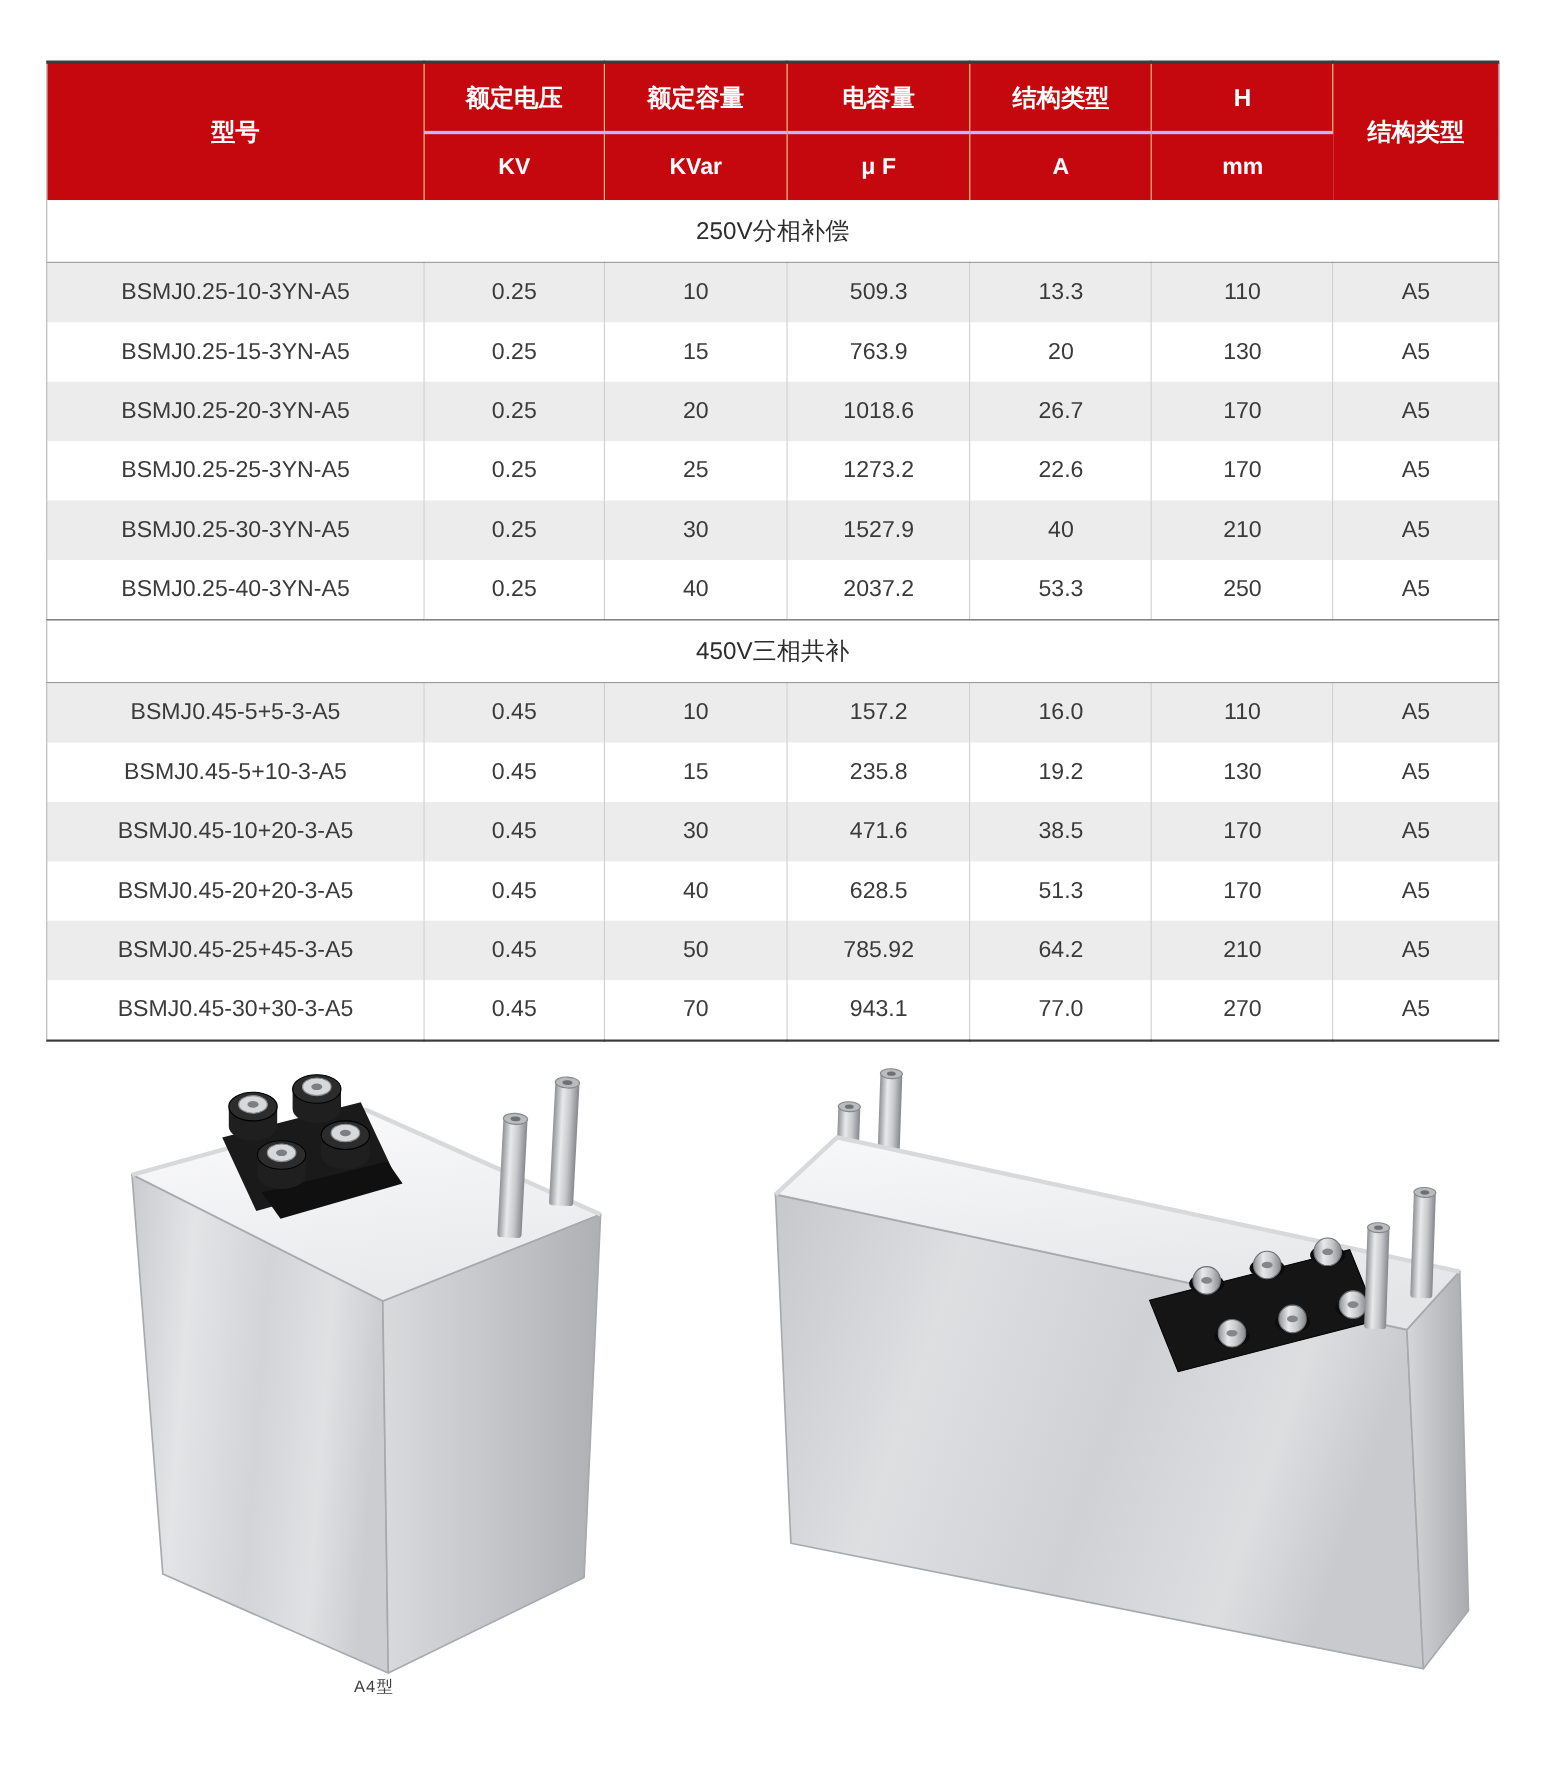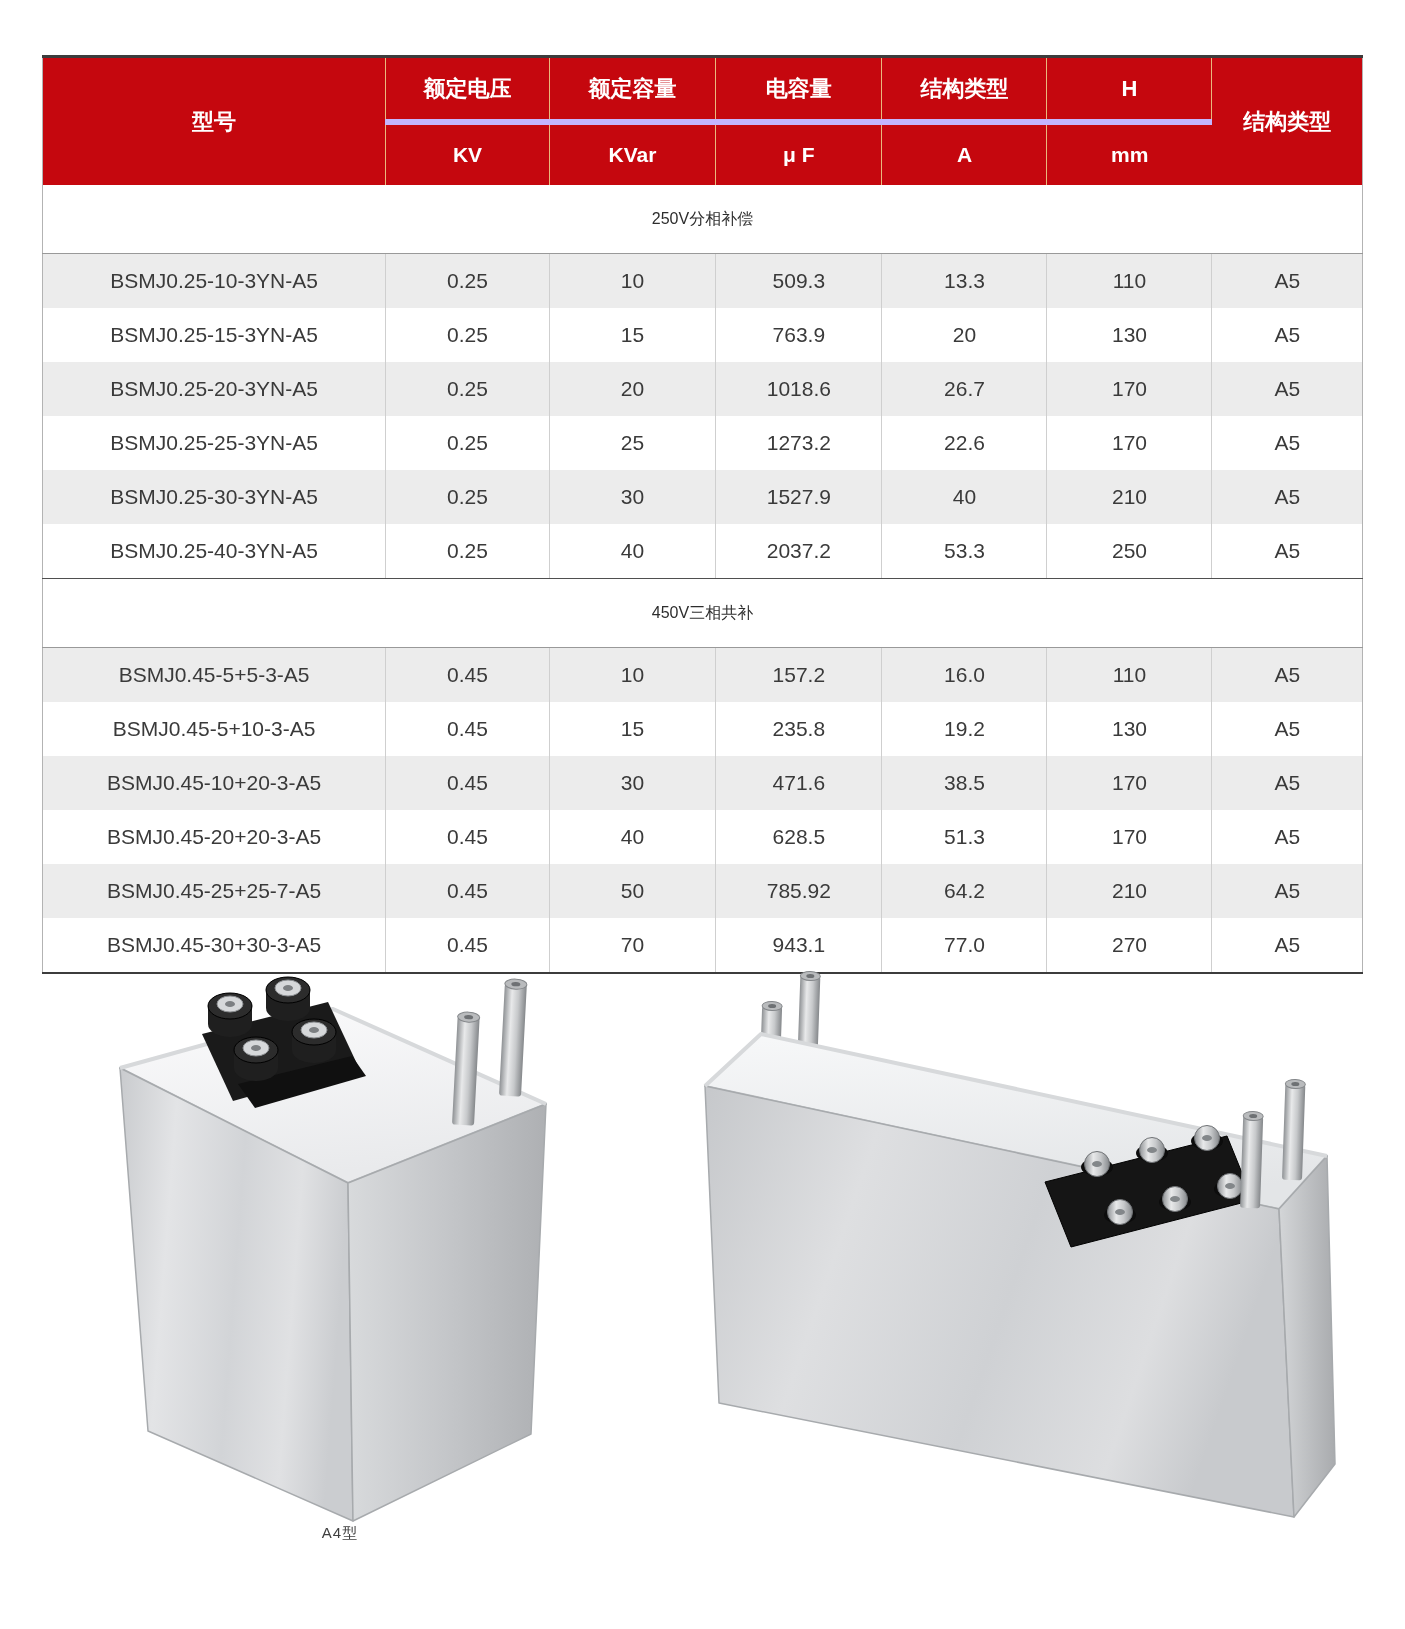--- a/index.html
+++ b/index.html
@@ -8,29 +8,29 @@
 
   
   table.spec{position:absolute;left:42px;top:55px;width:1321px;
     border-collapse:collapse;table-layout:fixed;
     border-top:3px solid #3c3c3c;border-bottom:2px solid #3c3c3c;
     border-left:1px solid #b3b3b3;border-right:1px solid #b3b3b3;}
   table.spec thead th{background:#c5070e;color:#ffffff;font-size:22px;font-weight:bold;
     text-align:center;vertical-align:middle;padding:0;
     border-right:1px solid #e9b97c;}
   table.spec thead tr:first-child th{height:61px;}
-  table.spec thead tr:first-child th.unit-less{border-bottom:6px solid #c4b5fd;}
+  table.spec thead tr:first-child th.unit-less{border-bottom:3px solid #c4b5fd;}
   table.spec thead tr.units th{height:60px;font-size:21px;border-bottom:none;}
   table.spec thead th:last-child{border-right:none;}
   table.spec thead th.rowspan2{border-bottom:none;}
   table.spec td{height:54px;text-align:center;vertical-align:middle;
     font-size:21px;color:#3a3a3a;padding:0;border-right:1px solid #cfcfcf;}
   table.spec td:last-child{border-right:none;}
   table.spec tr.alt td{background:#ececec;}
-  table.spec tr.section td{height:68px;background:#ffffff;color:#2d2d2d;font-size:16px;
+  table.spec tr.section td{height:56px;background:#ffffff;color:#2d2d2d;font-size:22px;
     border-right:none;border-bottom:1px solid #999999;}
   table.spec tr.sec-end td{border-bottom:1px solid #4f4f4f;}
 
   
   .figure{position:absolute;}
   .figure svg{display:block;}
   .fig-caption{position:absolute;top:1524px;text-align:center;
     font-size:15px;color:#3f3f3f;letter-spacing:1px;}
   .cap-a4{left:90px;width:500px;}
   .cap-a5{left:665px;width:690px;}
@@ -159,21 +159,21 @@
         <tr class="">
           <td>BSMJ0.45-20+20-3-A5</td>
           <td>0.45</td>
           <td>40</td>
           <td>628.5</td>
           <td>51.3</td>
           <td>170</td>
           <td>A5</td>
         </tr>
         <tr class="alt">
-          <td>BSMJ0.45-25+25-7-A5</td>
+          <td>BSMJ0.45-25+45-3-A5</td>
           <td>0.45</td>
           <td>50</td>
           <td>785.92</td>
           <td>64.2</td>
           <td>210</td>
           <td>A5</td>
         </tr>
         <tr class=" sec-end">
           <td>BSMJ0.45-30+30-3-A5</td>
           <td>0.45</td>

